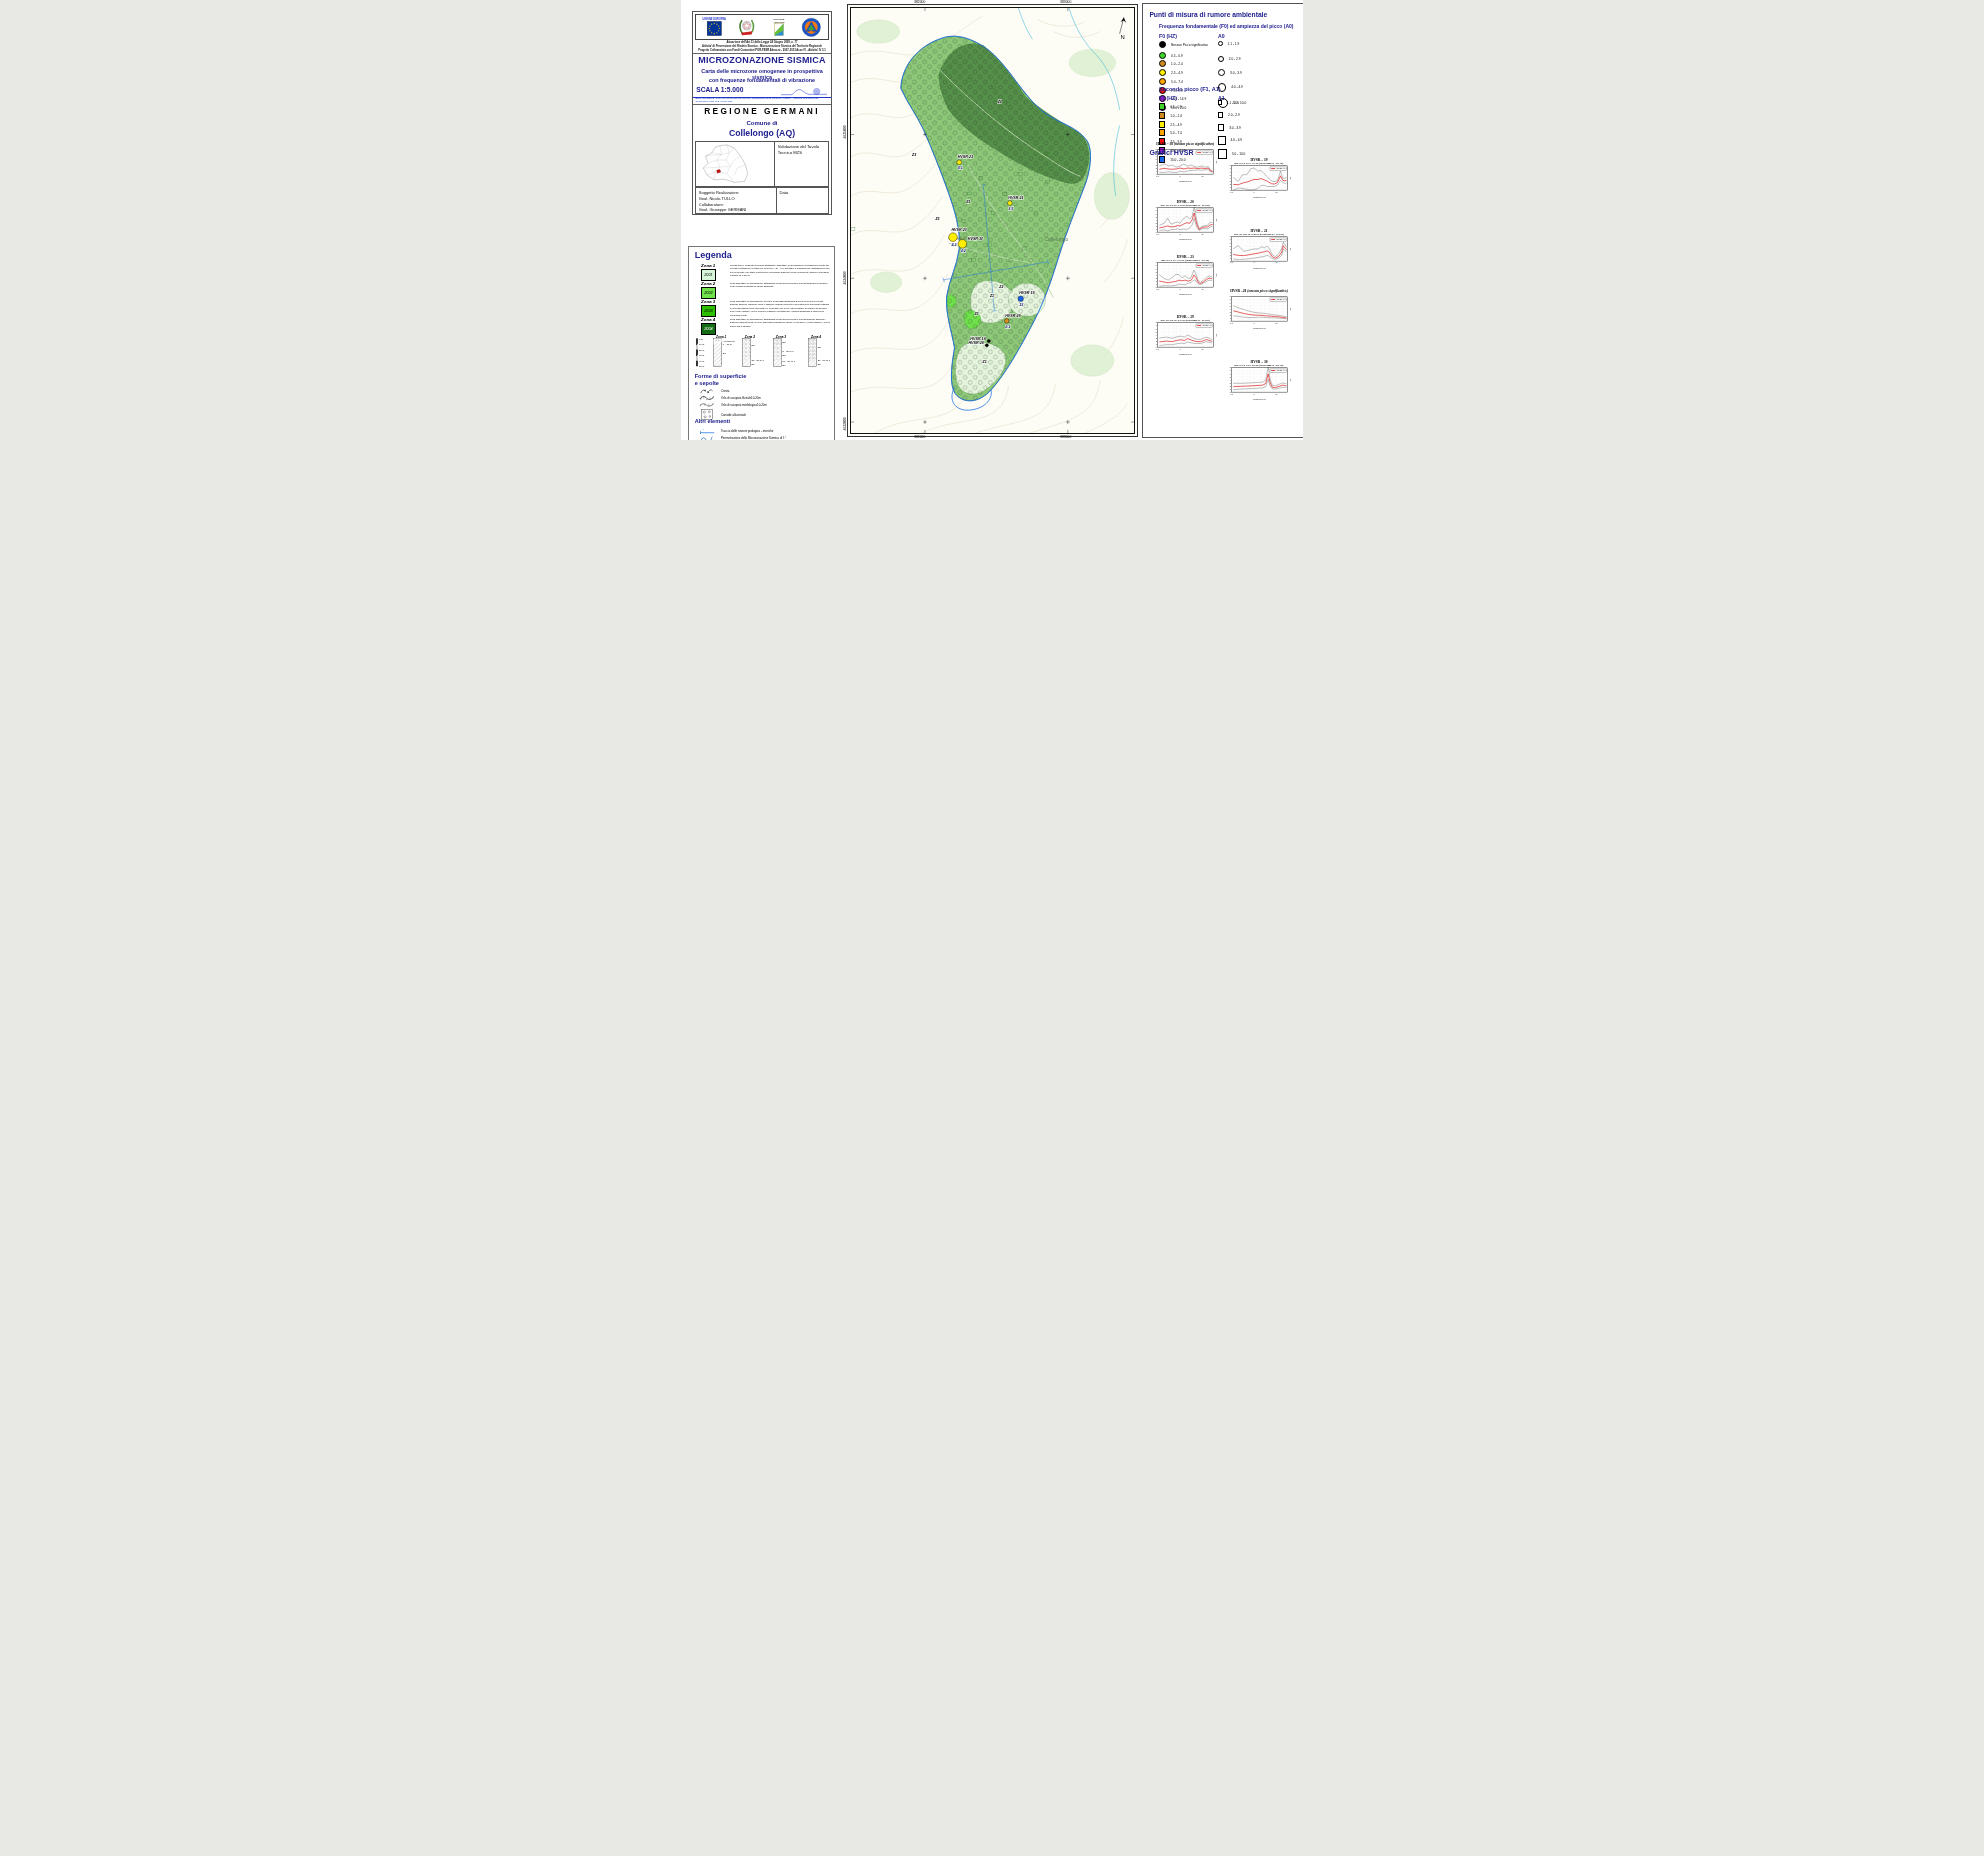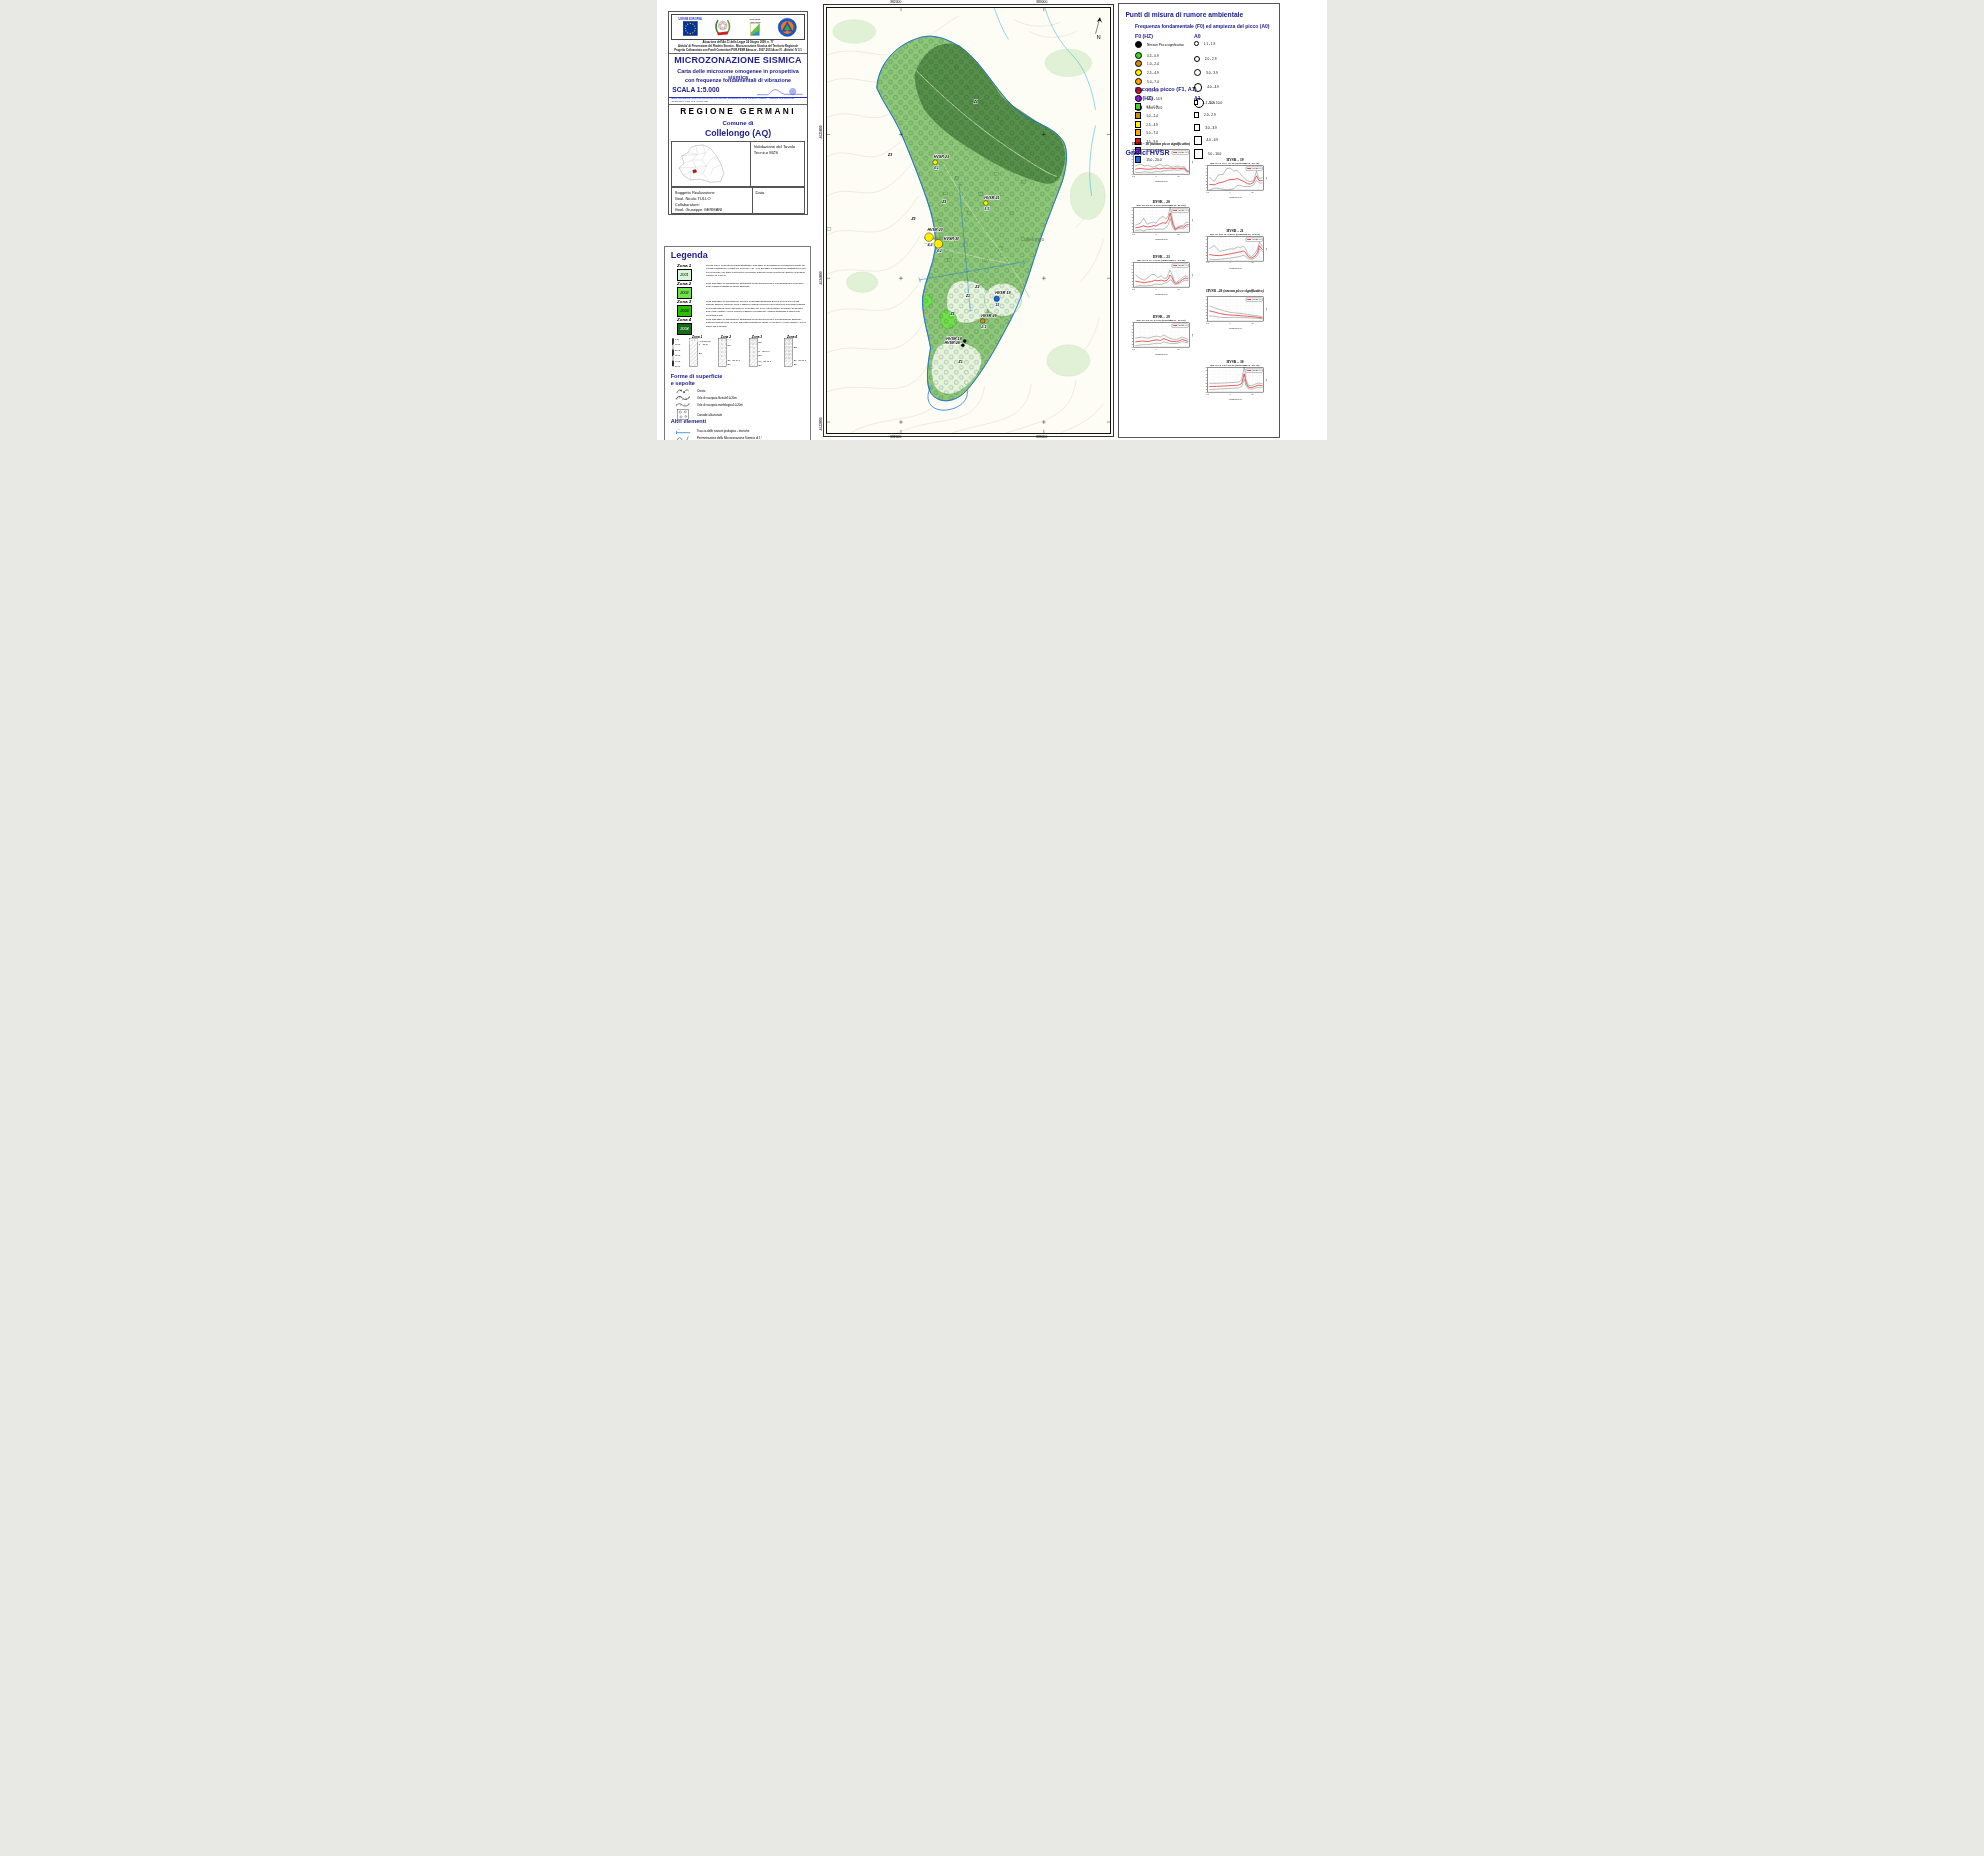--- a/index.html
+++ b/index.html
@@ -1,16 +1,16 @@
 <!DOCTYPE html>
 <html style="font-size:6.4px"><head>
 <meta charset="utf-8">
 <style>
   html,body{margin:0;padding:0;background:#e8e8e4;font-family:"Liberation Sans",sans-serif;}
-  #sheet{position:relative;width:622px;height:440px;background:#ffffff;margin:0 auto;overflow:hidden;padding-left:48px;}
+  #sheet{position:relative;width:622px;height:440px;background:#ffffff;margin:0 auto;overflow:hidden;}
   .panel{position:absolute;background:#fff;border:0.4px solid #555;}
   .navy{color:#20208F;}
   
   #title-panel{left:11px;top:11px;width:138px;height:202px;}
   #logos{position:absolute;left:2.4px;top:2.4px;right:2.4px;height:24px;border:0.4px solid #444;display:flex;align-items:center;justify-content:space-around;}
   #attuazione{position:absolute;left:0.8px;top:29px;right:0.8px;text-align:center;font-size:2.7px;font-weight:bold;line-height:1.45;color:#111;}
   .rule{position:absolute;left:0;right:0;border-top:0.4px solid #666;}
   #main-title{position:absolute;left:0;right:0;top:43px;text-align:center;font-size:9px;font-weight:bold;letter-spacing:0.2px;}
   #subtitle1{position:absolute;left:0;right:0;top:56px;text-align:center;font-size:5.4px;font-weight:bold;}
   #subtitle2{position:absolute;left:0;right:0;top:65px;text-align:center;font-size:5.4px;font-weight:bold;}

